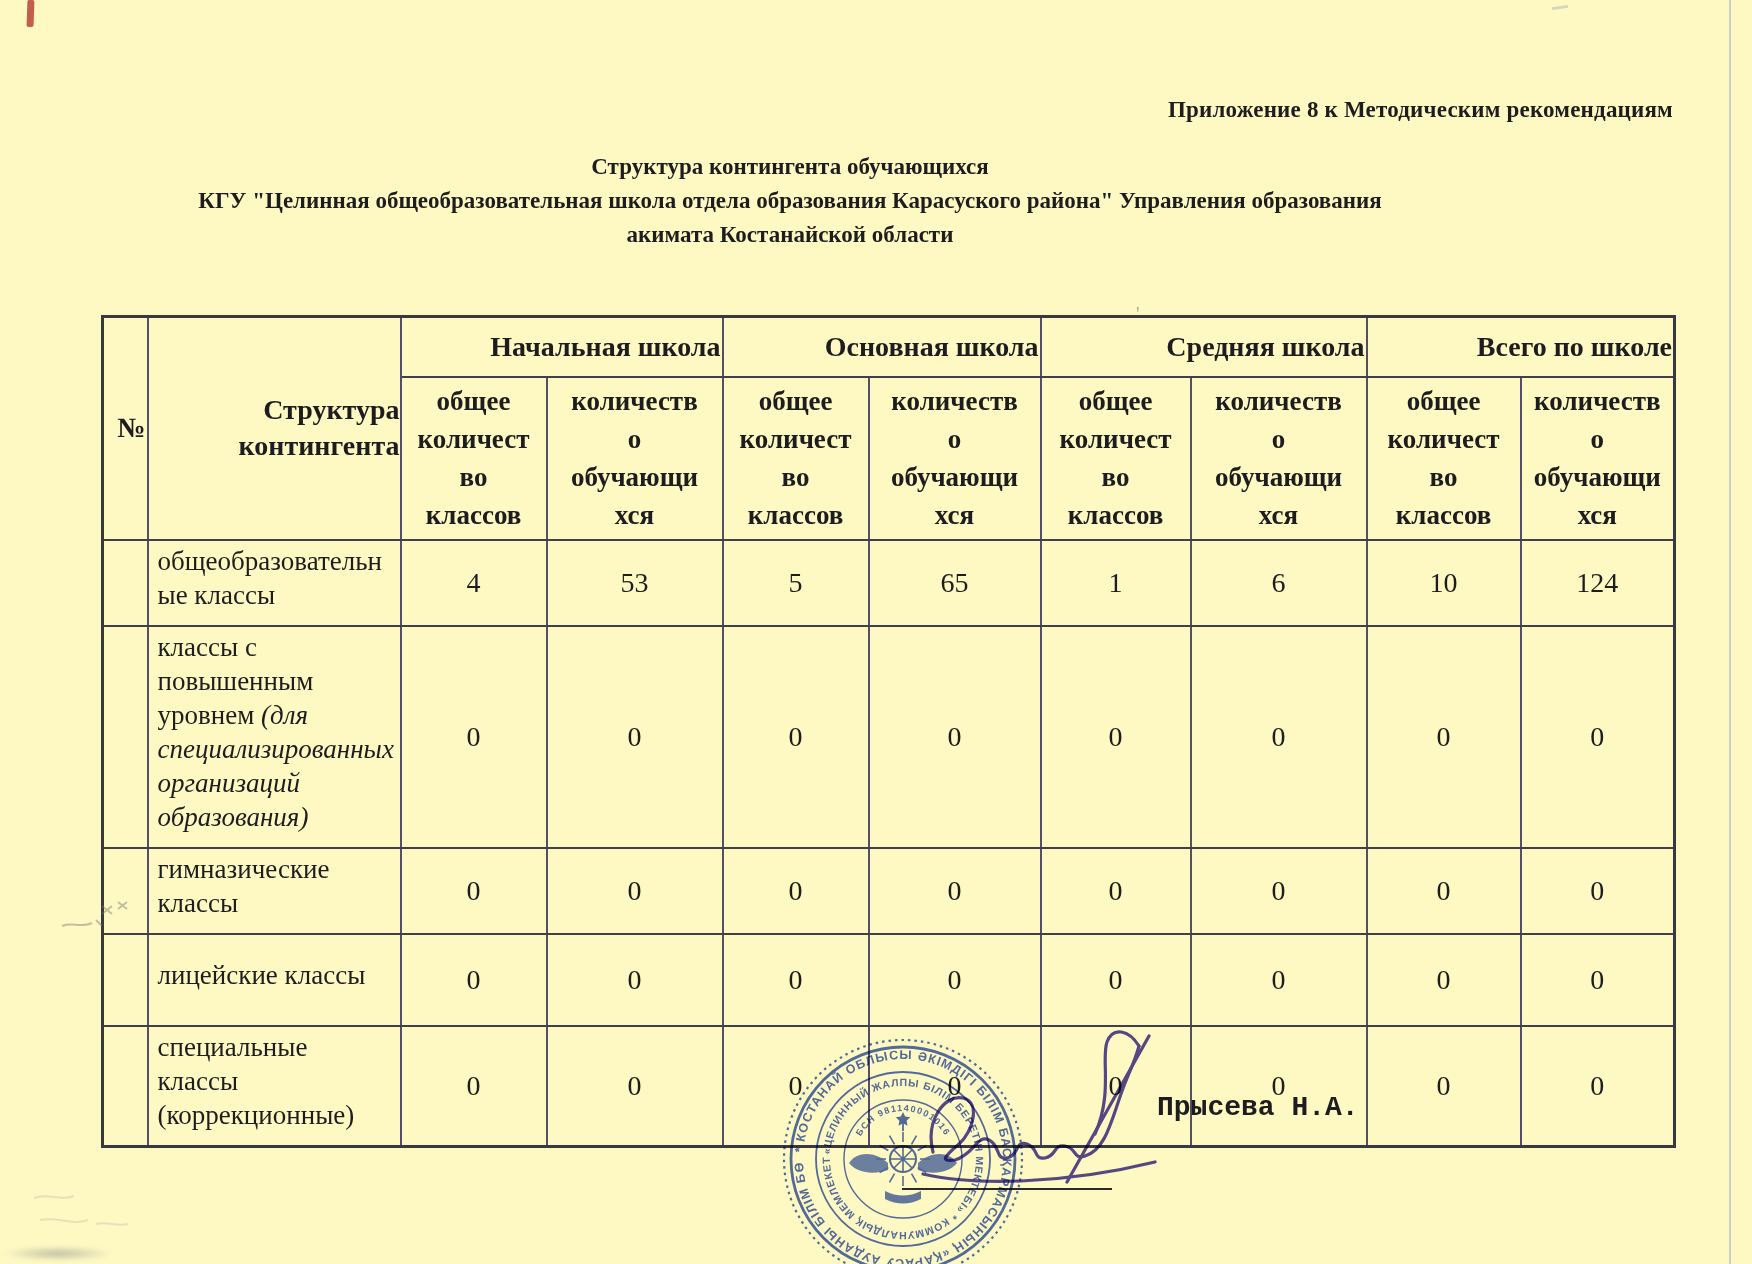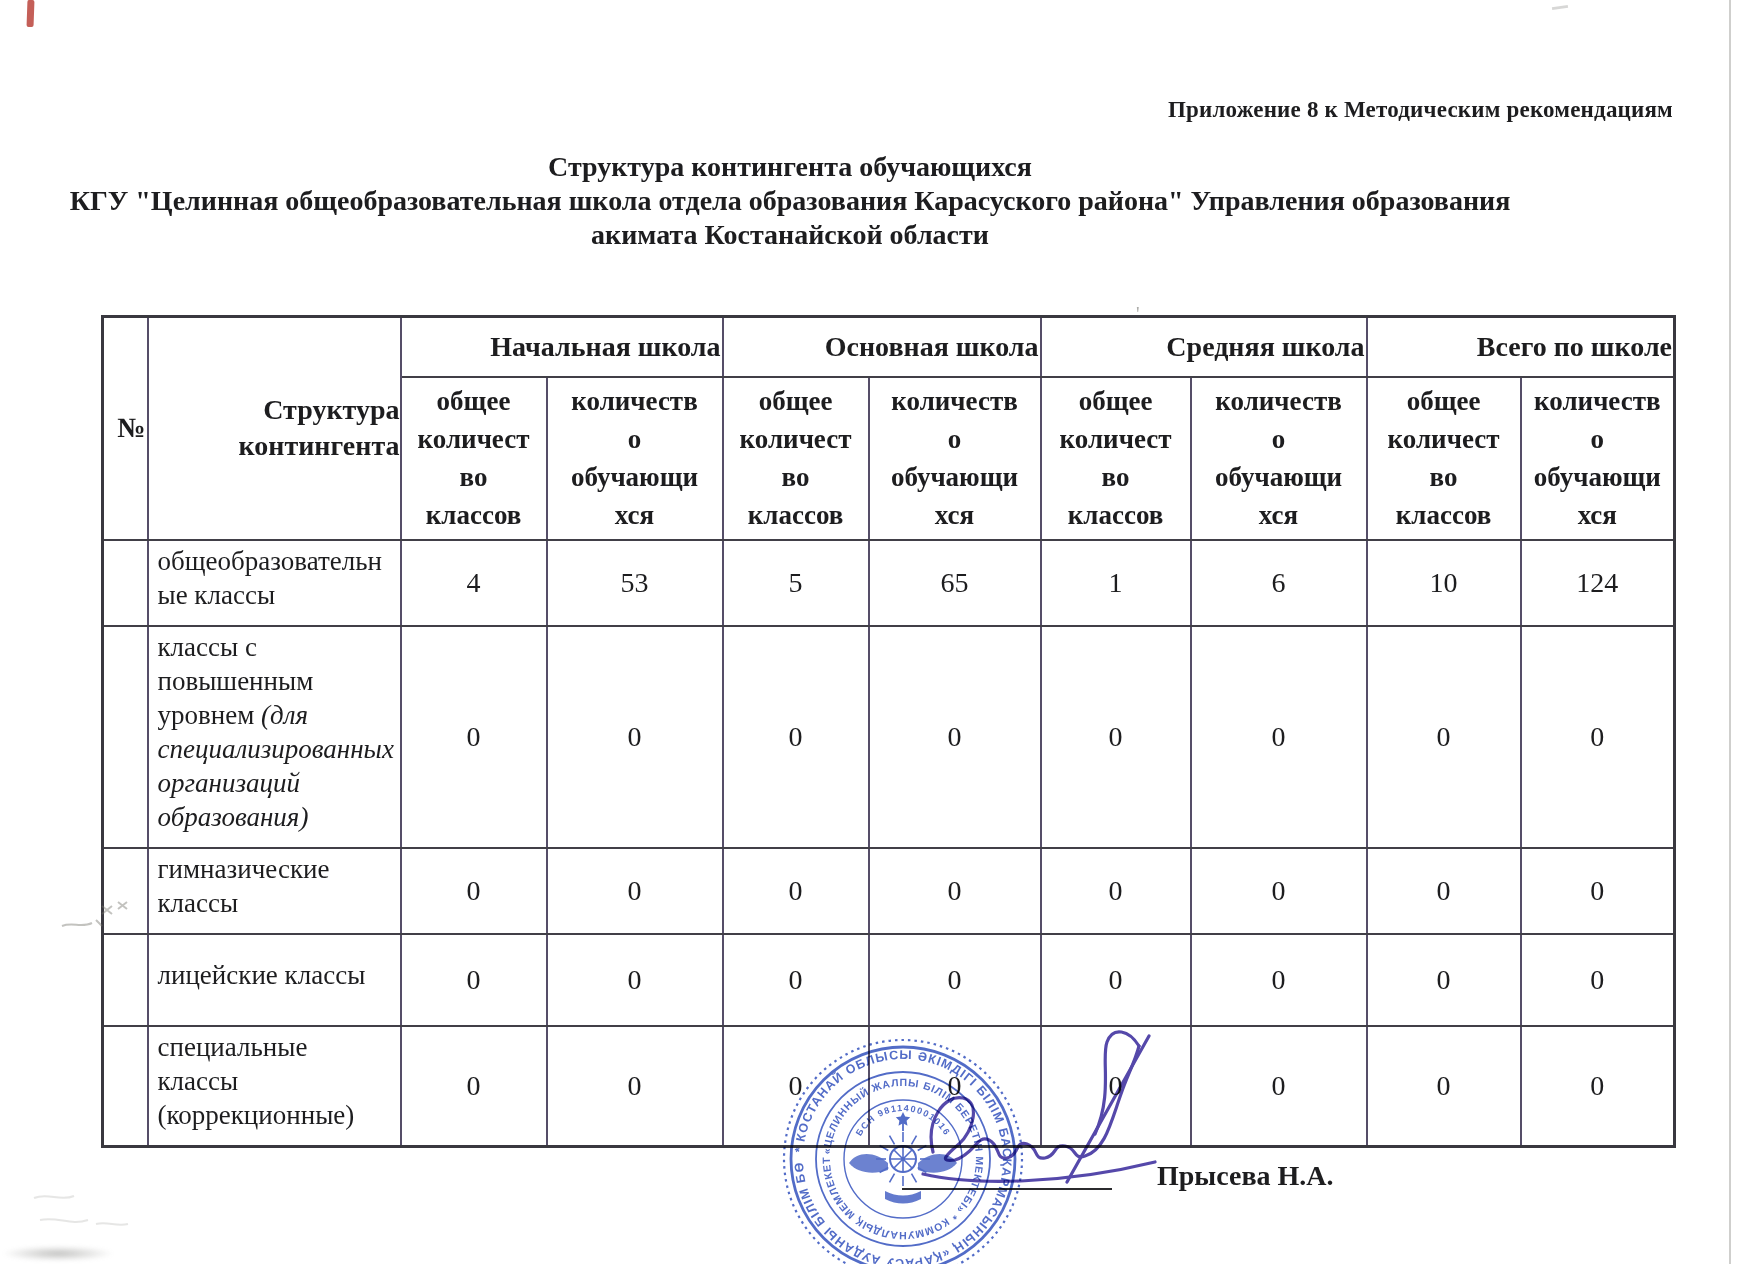--- a/index.html
+++ b/index.html
@@ -1,29 +1,29 @@
 <!DOCTYPE html>
 <html><head>
 <meta charset="utf-8">
 <style>
   html,body{margin:0;padding:0;background:#e8e8e6;}
   .page{
     position:relative;width:1752px;height:1264px;margin:0 auto;
-    background:#ffffff;overflow:hidden;
+    background:#fef9c3;overflow:hidden;
     font-family:"Liberation Serif",serif;color:#1d1d1f;
   }
   
   .annex{
     position:absolute;top:97px;left:0;width:1752px;box-sizing:border-box;
     text-align:right;padding-right:79px;font-weight:bold;font-size:23px;letter-spacing:.2px;
   }
   
   .titles{
     position:absolute;top:150px;left:0;width:1580px;
-    text-align:center;font-weight:bold;font-size:28px;line-height:34px;
+    text-align:center;font-weight:bold;font-size:23px;line-height:34px;
   }
   
   table.main{
     position:absolute;left:101px;top:315px;width:1572px;
     border-collapse:collapse;table-layout:fixed;
     border:3px solid #39383f;
   }
   table.main th,table.main td{
     border-top:2px solid #413f47;border-bottom:2px solid #413f47;
     border-left:2px solid #554e68;border-right:2px solid #554e68;
@@ -39,21 +39,21 @@
   td.num{font-size:27px;}
   td.label{
     font-size:27px;line-height:34px;text-align:left;
     padding:3px 5px 13px 9px;overflow-wrap:anywhere;
   }
   td.label .it{font-style:italic;}
   td.val{font-size:28px;text-align:center;}
   
   .sig-role{position:absolute;left:368px;top:1160px;font-size:28px;font-weight:bold;}
   .sig-line{position:absolute;left:902px;top:1162px;width:210px;height:26px;border-bottom:2.5px solid #2b2b2e;}
-  .sig-name{position:absolute;left:1157px;top:1160px;font-size:28px;font-weight:bold;}
+  .sig-name{position:absolute;left:1157px;top:1092px;font-size:28px;font-weight:bold;font-family:Liberation Mono, monospace;}
   
   .stamp-svg{position:absolute;left:753px;top:1009px;mix-blend-mode:multiply;pointer-events:none;}
   .sign-svg{position:absolute;left:915px;top:1002px;mix-blend-mode:multiply;pointer-events:none;}
   .stamp-text{font-family:"Liberation Sans",sans-serif;font-weight:bold;}
   
   .art{position:absolute;pointer-events:none;}
   .art-red{left:27px;top:0;width:7px;height:27px;background:#b5372e;opacity:.8;transform:rotate(2deg);border-radius:2px;}
   .art-edge{left:1729px;top:0;width:2px;height:1264px;background:#c7c7c4;opacity:.85;}
   .art-dash{left:1552px;top:6px;width:16px;height:3px;background:#bdbdba;opacity:.6;transform:rotate(-8deg);}
   .art-dot{left:1136px;top:303px;font-size:20px;color:#8a8a86;opacity:.7;}

